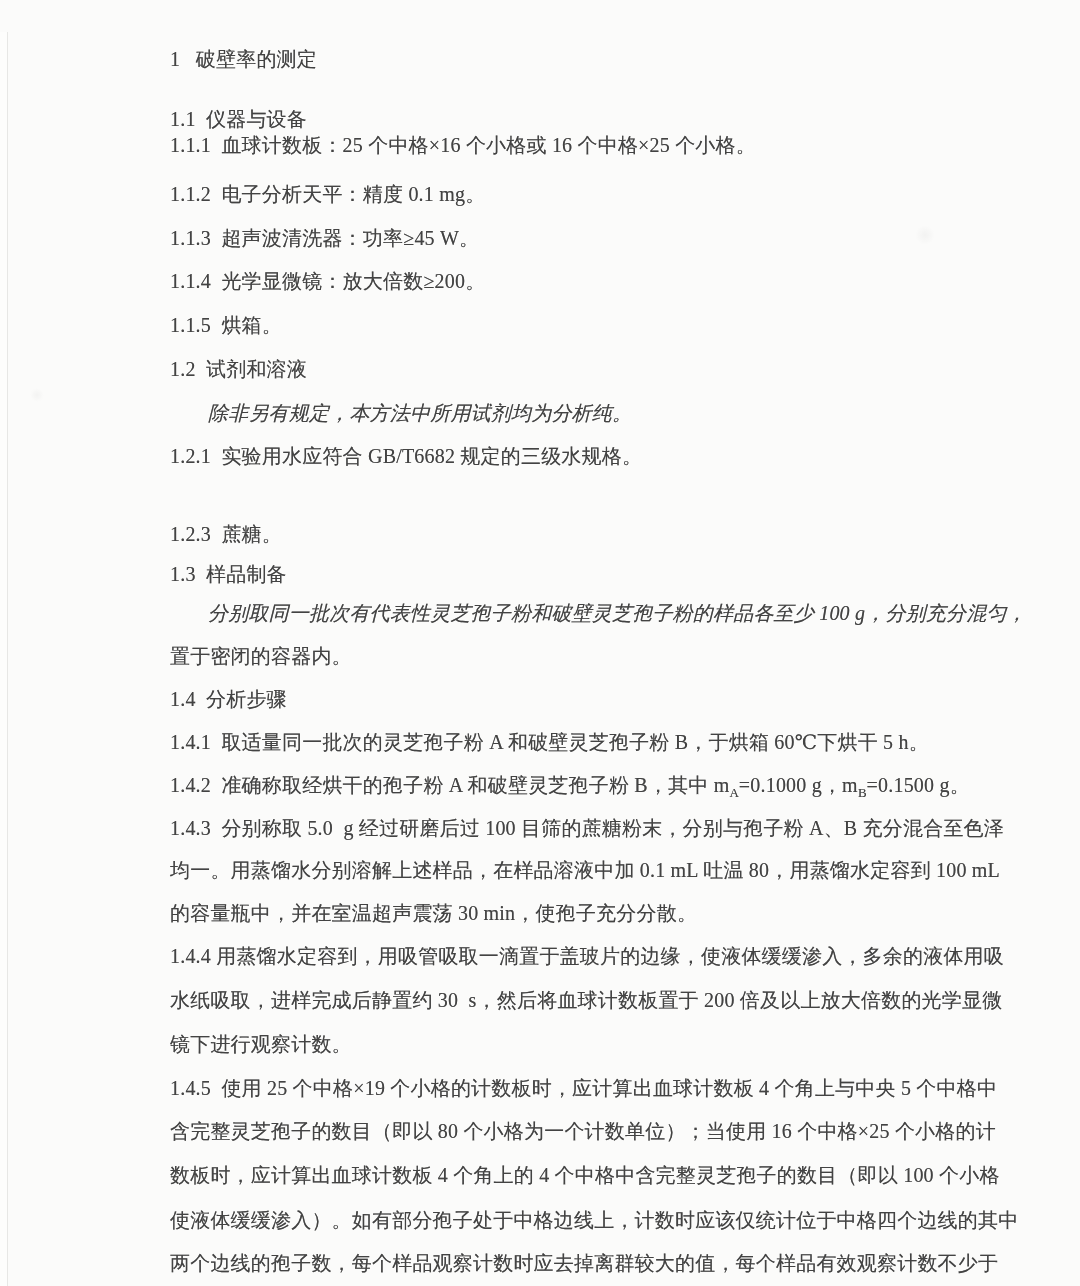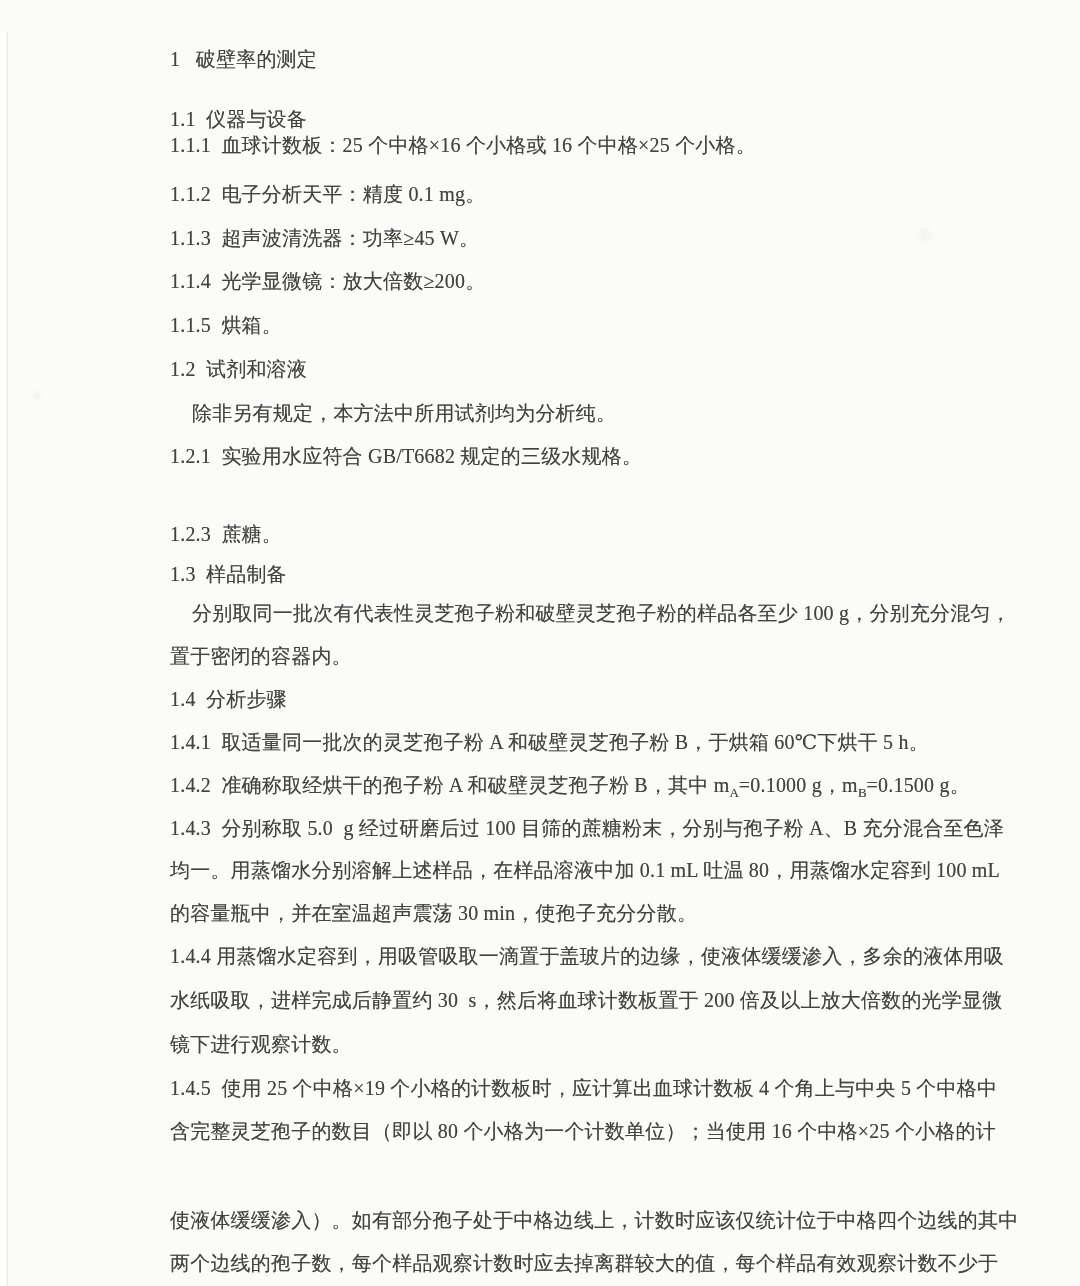--- a/index.html
+++ b/index.html
@@ -41,21 +41,22 @@
     margin: 0;
     height: 43px;
     line-height: 43px;
     font-size: 20px;
     color: #434343;
     letter-spacing: 0.2px;
     white-space: pre;
     text-shadow: 0 0 0.6px rgba(90,90,90,0.65);
   }
   .line.ind {
-    left: 192px;
+    left: 208px;
+    font-style: italic;
   }
   .line sub {
     font-size: 13px;
     line-height: 0;
     letter-spacing: 0;
   }
 </style>
 </head>
 <body>
 
@@ -81,16 +82,17 @@
   <p class="line" style="top:689px">1.4.1  取适量同一批次的灵芝孢子粉 A 和破壁灵芝孢子粉 B，于烘箱 60℃下烘干 5 h。</p>
   <p class="line" style="top:732px"><span>1.4.2  准确称取经烘干的孢子粉 A 和破壁灵芝孢子粉 B，其中 m</span><sub>A</sub><span>=0.1000 g，m</span><sub>B</sub><span>=0.1500 g。</span></p>
   <p class="line" style="top:775px">1.4.3  分别称取 5.0  g 经过研磨后过 100 目筛的蔗糖粉末，分别与孢子粉 A、B 充分混合至色泽</p>
   <p class="line" style="top:817px">均一。用蒸馏水分别溶解上述样品，在样品溶液中加 0.1 mL 吐温 80，用蒸馏水定容到 100 mL</p>
   <p class="line" style="top:860px">的容量瓶中，并在室温超声震荡 30 min，使孢子充分分散。</p>
   <p class="line" style="top:903px">1.4.4 用蒸馏水定容到，用吸管吸取一滴置于盖玻片的边缘，使液体缓缓渗入，多余的液体用吸</p>
   <p class="line" style="top:947px">水纸吸取，进样完成后静置约 30  s，然后将血球计数板置于 200 倍及以上放大倍数的光学显微</p>
   <p class="line" style="top:991px">镜下进行观察计数。</p>
   <p class="line" style="top:1035px">1.4.5  使用 25 个中格×19 个小格的计数板时，应计算出血球计数板 4 个角上与中央 5 个中格中</p>
   <p class="line" style="top:1078px">含完整灵芝孢子的数目（即以 80 个小格为一个计数单位）；当使用 16 个中格×25 个小格的计</p>
+  <p class="line" style="top:1122px">数板时，应计算出血球计数板 4 个角上的 4 个中格中含完整灵芝孢子的数目（即以 100 个小格</p>
   <p class="line" style="top:1167px">使液体缓缓渗入）。如有部分孢子处于中格边线上，计数时应该仅统计位于中格四个边线的其中</p>
   <p class="line" style="top:1210px">两个边线的孢子数，每个样品观察计数时应去掉离群较大的值，每个样品有效观察计数不少于</p>
   <p class="line" style="top:1253px">3 次，然后计算它们的平均数 n。</p>
 </div>
 
 </body></html>

